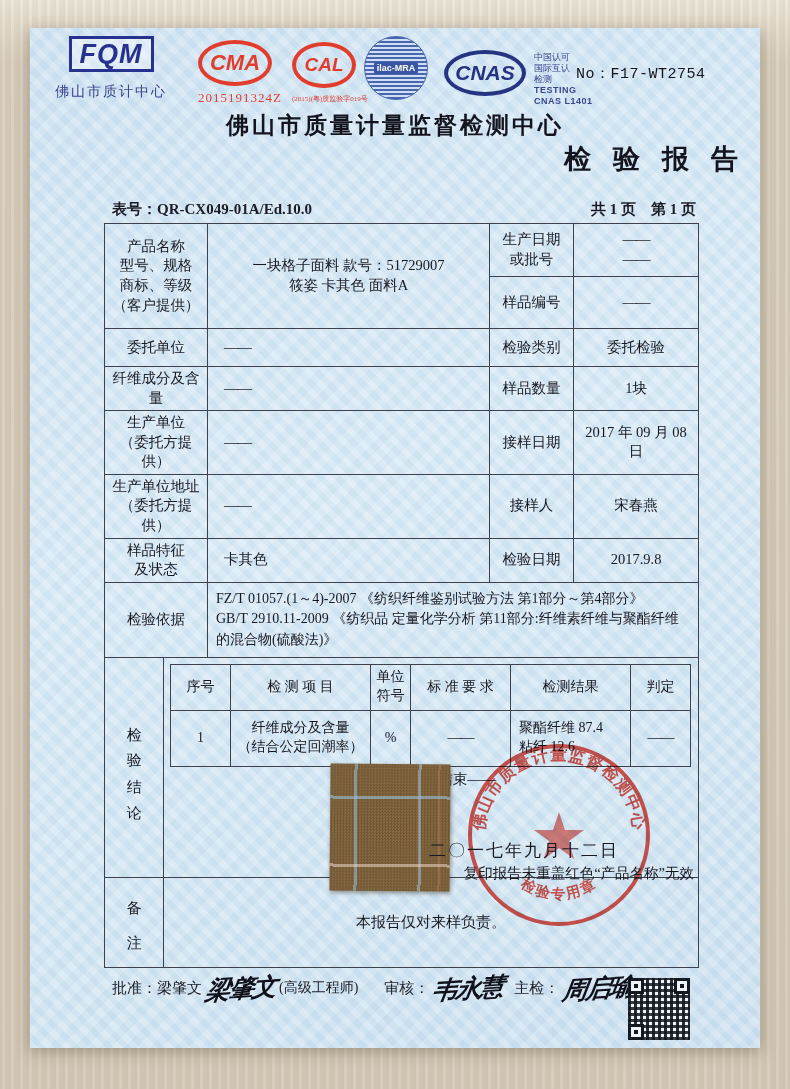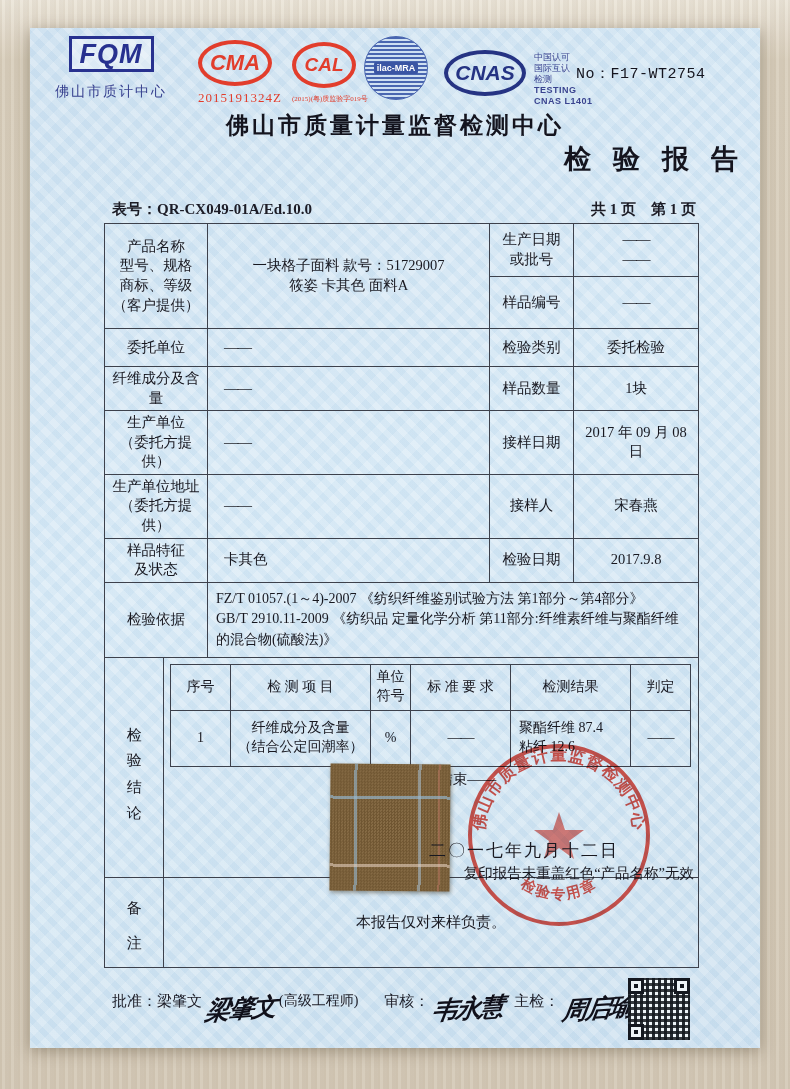--- a/index.html
+++ b/index.html
@@ -113,21 +113,21 @@
     transform:rotate(.5deg); z-index:4;
   }
 
   .stamp { position:absolute; left:300px; top:82px; width:190px; height:190px; z-index:5; opacity:.85; mix-blend-mode:multiply; }
 
   .conc-date { position:absolute; left:230px; top:182px; width:260px; text-align:center; font-size:17px; letter-spacing:2px; z-index:6; }
   .conc-notice { position:absolute; right:4px; top:206px; width:360px; text-align:right; font-size:14.5px; z-index:6; }
 
   .remark-cell { vertical-align:top; padding-top:34px; font-size:15px; }
 
-  .footer-line { margin-top:24px; padding-left:8px; font-size:15px; display:flex; align-items:flex-start; white-space:nowrap; }
+  .footer-line { margin-top:4px; padding-left:8px; font-size:15px; display:flex; align-items:center; white-space:nowrap; }
   .sig {
     font-style:italic; font-weight:bold; font-size:25px;
     display:inline-block; transform:skewX(-12deg) rotate(-4deg);
     letter-spacing:-2px; margin:0 4px; color:#10101a;
   }
   .ftitle { font-size:14px; }
   .fgap { display:inline-block; width:26px; }
 
   .qr {
     position:absolute; left:598px; top:950px; width:62px; height:62px;

